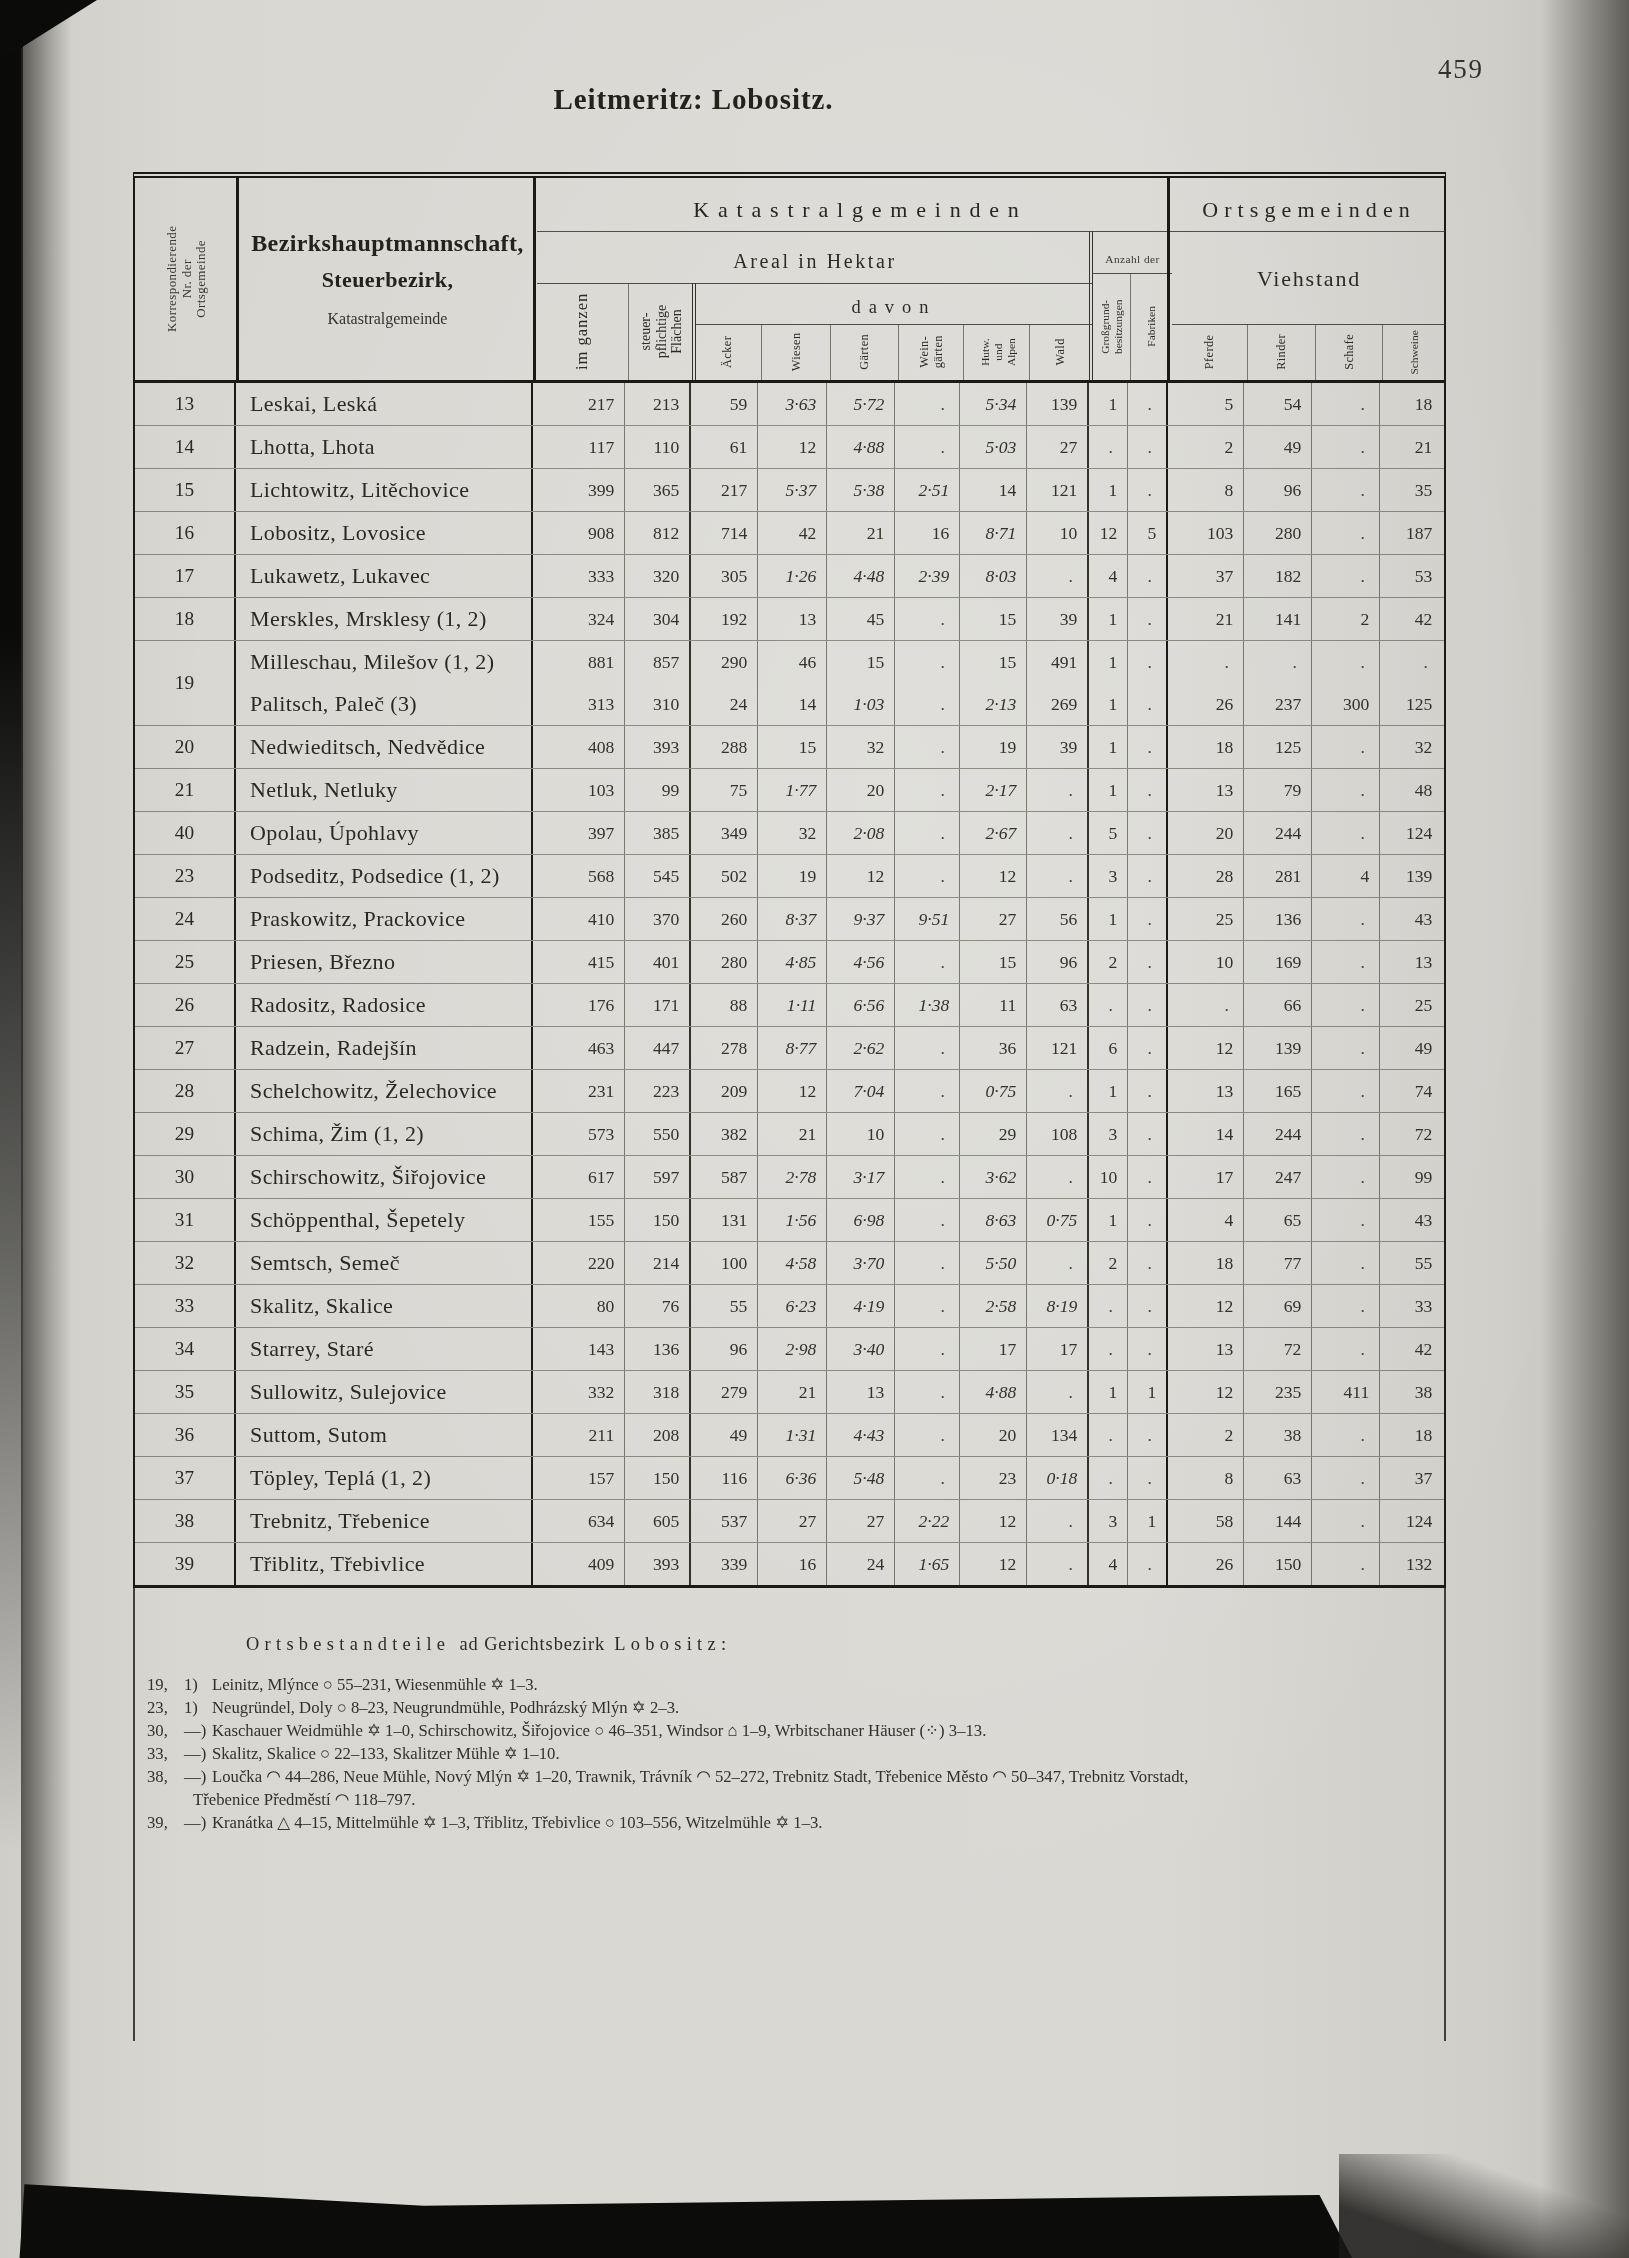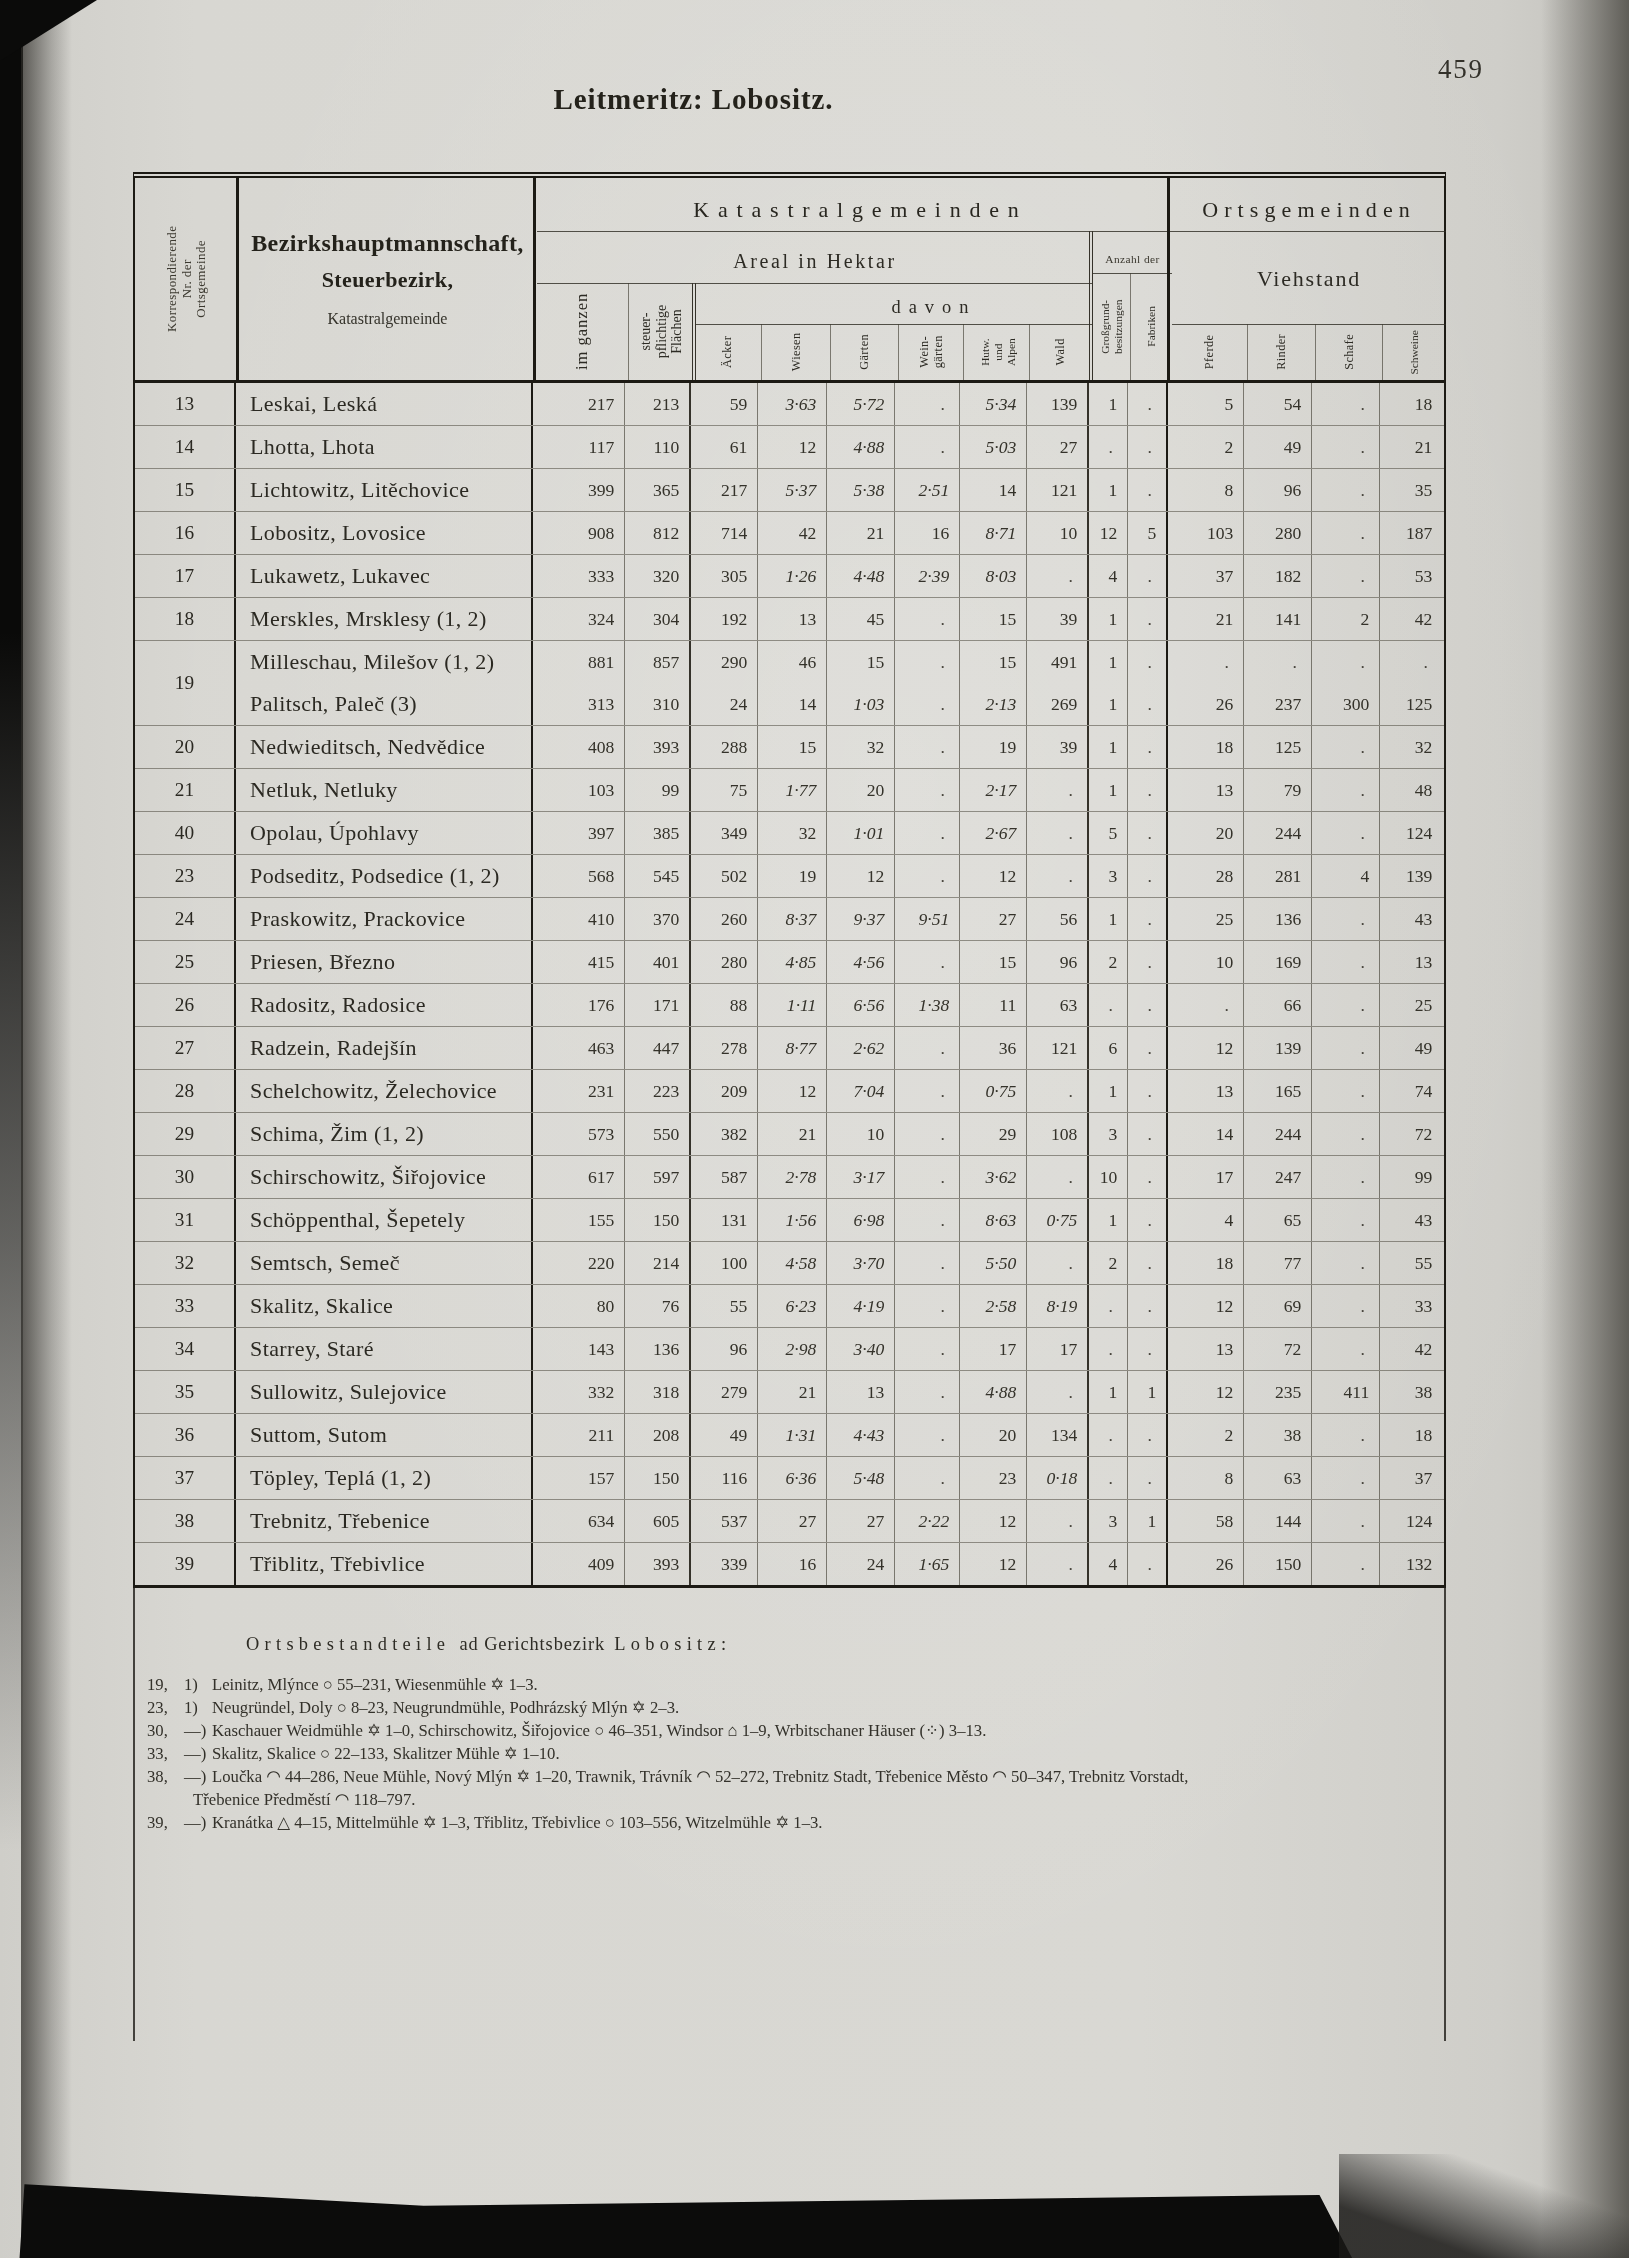--- a/index.html
+++ b/index.html
@@ -143,21 +143,21 @@
         <div class="l1">Bezirkshauptmannschaft,</div>
         <div class="l2">Steuerbezirk,</div>
         <div class="l3">Katastralgemeinde</div>
       </div>
 
       <div class="h-group" style="left:402px;width:635px;padding-left:12px;">Katastralgemeinden</div>
       <div class="h-group" style="left:1037px;width:274px;letter-spacing:6.1px;">Ortsgemeinden</div>
       <div class="h-areal" style="left:402px;width:556px;">Areal in Hektar</div>
       <div class="h-anzahl" style="left:958px;width:79px;">Anzahl der</div>
       <div class="h-vieh" style="left:1037px;width:274px;">Viehstand</div>
-      <div class="h-davon" style="left:560px;width:398px;margin-left:40px;">davon</div>
+      <div class="h-davon" style="left:560px;width:398px;">davon</div>
 
       <div class="hl" style="left:402px;width:635px;top:53px;"></div>
       <div class="hl" style="left:1037px;width:274px;top:53px;"></div>
       <div class="hl" style="left:958px;width:79px;top:95px;"></div>
       <div class="hl" style="left:402px;width:556px;top:105px;"></div>
       <div class="hl" style="left:560px;width:398px;top:146px;"></div>
       <div class="hl" style="left:1037px;width:274px;top:146px;"></div>
 
       <div class="vt vt-big" style="left:402px;top:105px;width:92px;height:97px;">
           <div class="vt-in">im ganzen</div>
@@ -684,21 +684,21 @@
           <div class="c col-3">
             <div class="ln val">385</div>
           </div>
           <div class="c col-4">
             <div class="ln val">349</div>
           </div>
           <div class="c col-5">
             <div class="ln val">32</div>
           </div>
           <div class="c col-6">
-            <div class="ln val ital">1·01</div>
+            <div class="ln val ital">2·08</div>
           </div>
           <div class="c col-7">
             <div class="ln val dot">.</div>
           </div>
           <div class="c col-8">
             <div class="ln val ital">2·67</div>
           </div>
           <div class="c col-9">
             <div class="ln val dot">.</div>
           </div>

